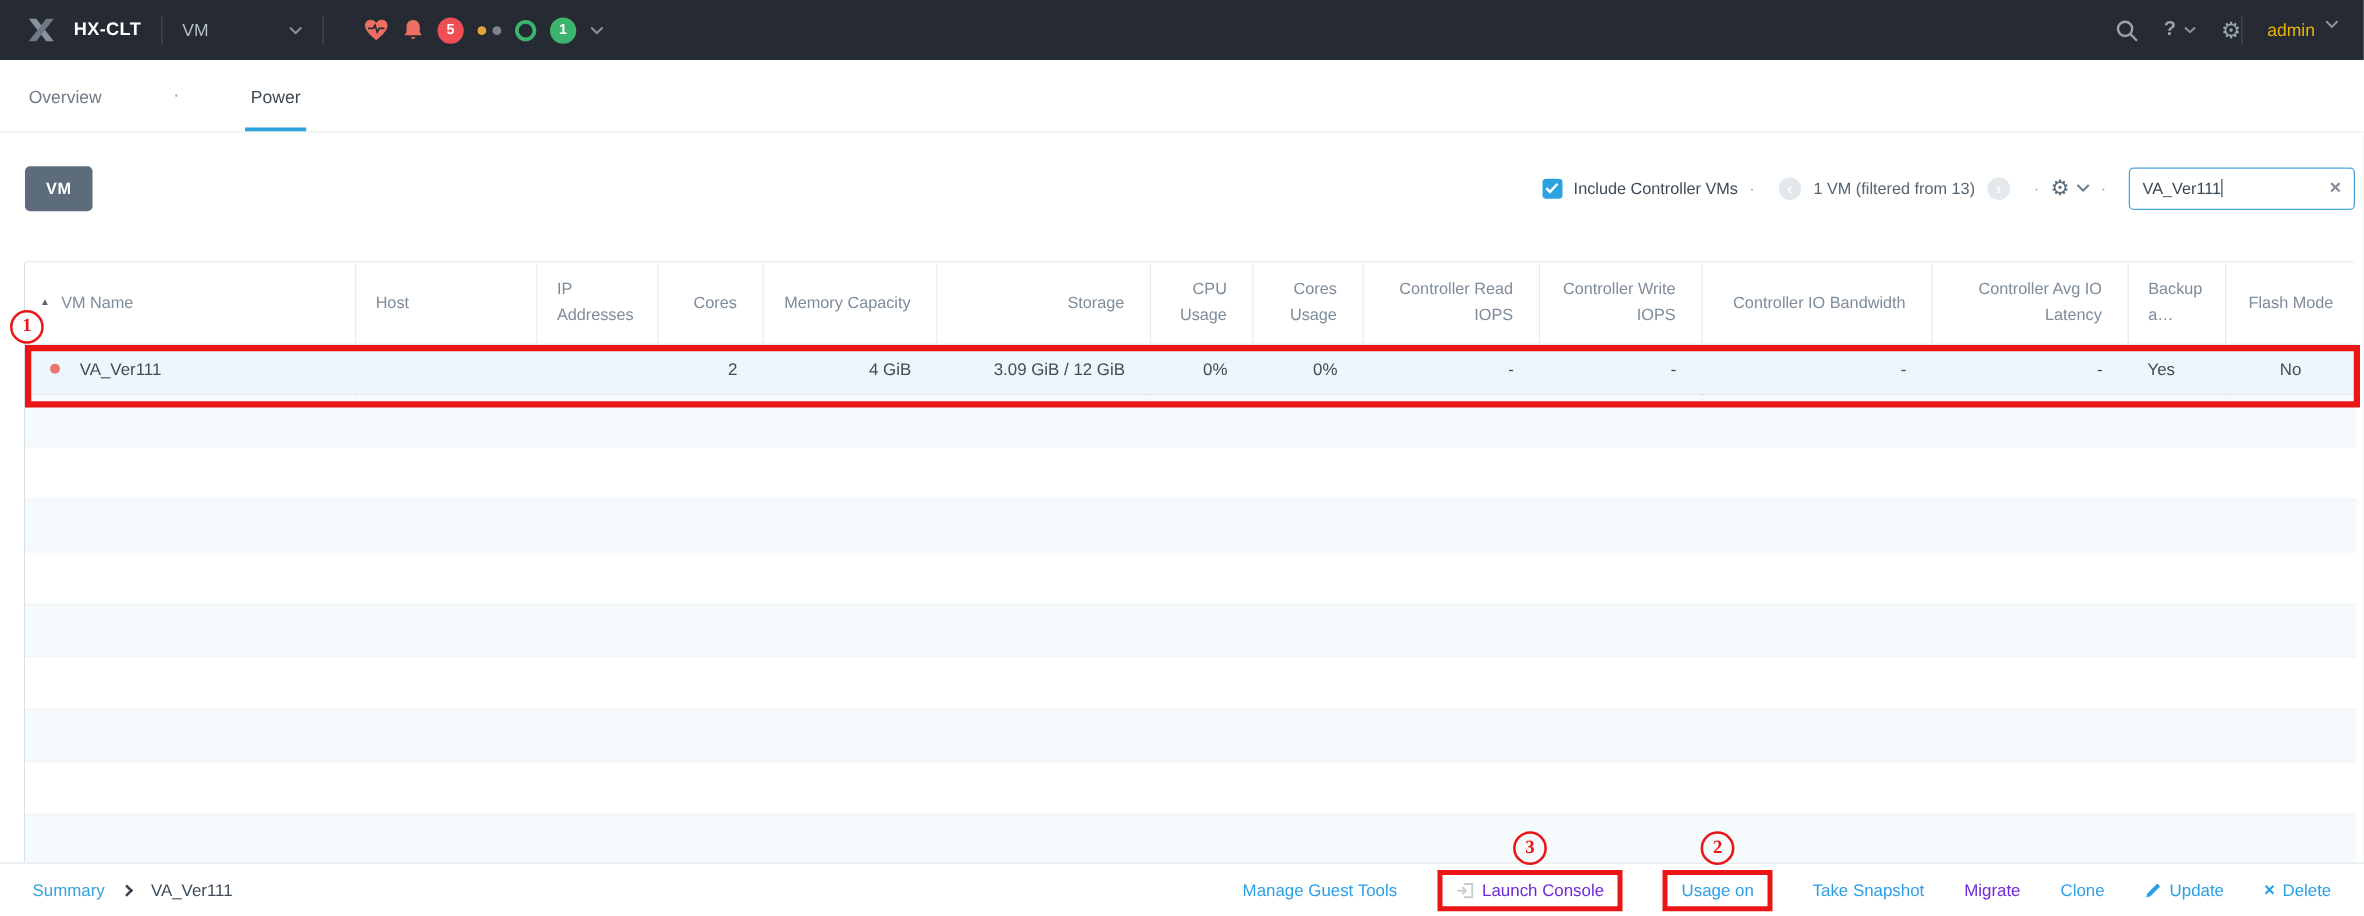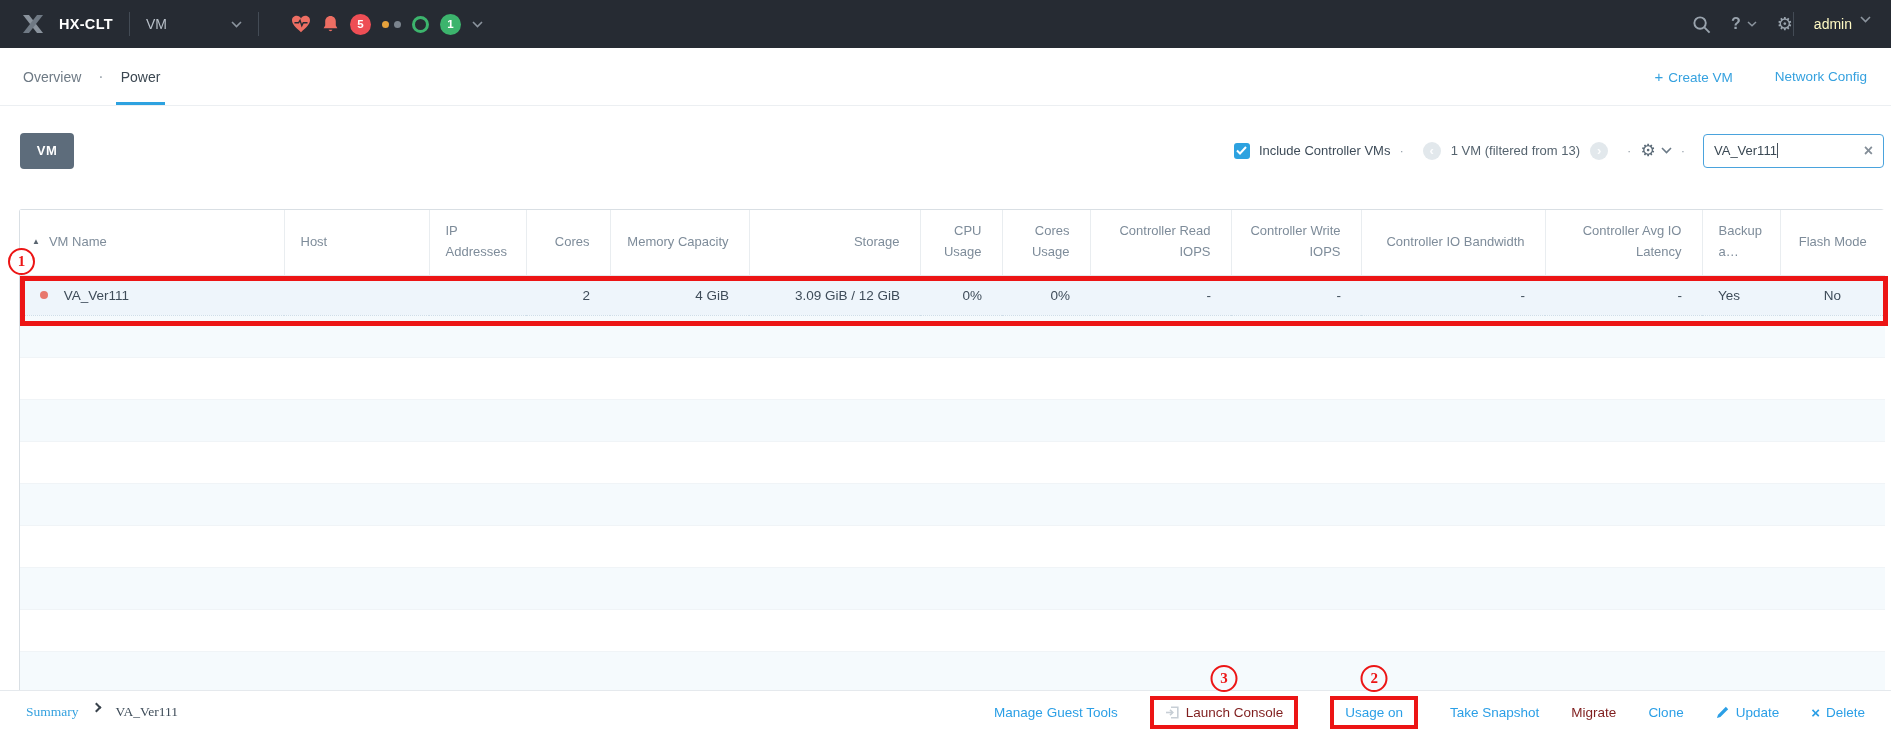--- a/index.html
+++ b/index.html
@@ -28,29 +28,29 @@
   .badge-red { background:#ee4e55; }
   .badge-green { background:#3cb46d; }
   .mini-dot { width:7px; height:7px; border-radius:50%; display:inline-block; }
   .mini-dot.orange { background:#e6a23c; margin-right:5px; }
   .mini-dot.gray { background:#7b848e; }
   .ring { width:17px; height:17px; border:3px solid #3cb46d; border-radius:50%; display:inline-block; }
   .nav-right > * { margin-left:20px; }
   .help-group { display:flex; align-items:center; color:#99a3ad; }
   .help-q { font-size:16px; font-weight:bold; margin-right:6px; }
   .gear-glyph { font-size:18px; color:#99a3ad; line-height:1; }
-  .admin-group { display:flex; align-items:flex-start; color:#fef9c3; font-size:14px; }
+  .admin-group { display:flex; align-items:flex-start; color:#eab308; font-size:14px; }
   .admin-group .chev { margin-left:8px; }
   
   .subnav {
     position:absolute; top:48px; left:0; right:0; height:58px;
     border-bottom:1px solid #eceff2; background:#fff;
     display:flex; align-items:stretch; justify-content:space-between; padding:0 24px 0 18px;
   }
-  .tabs { display:flex; align-items:center; }
+  .tabs { display:flex; align-items:center;gap:40px; }
   .tab { font-size:14px; padding:0 5px; height:100%; display:flex; align-items:center; cursor:pointer; }
   .tab.inactive { color:#6e7a85; }
   .tab.active { color:#3b4751; border-bottom:3px solid #2da2e0; padding-top:3px; }
   .tab-sep { color:#9aa4ad; margin:0 12px; }
   .subnav-actions { display:flex; align-items:center; }
   .subnav-actions a { margin-left:42px; }
   .blue-link { color:#35a1df; font-size:13.5px; text-decoration:none; cursor:pointer; white-space:nowrap; }
   .plus-glyph::before { content:"+"; font-size:15px; margin-right:5px; }
   
   .toolbar { position:absolute; top:132px; left:20px; right:7px; height:37px; display:flex; align-items:center; justify-content:space-between; }
@@ -104,30 +104,30 @@
   tr.stripe { height:42px; }
   tr.stripe td { border-bottom:1px solid #f0f4f7; }
   tr.stripe:nth-child(odd) { background:#fff; }
   tr.stripe:nth-child(even) { background:#f5fafd; }
   
   .footer {
     position:absolute; bottom:0; left:0; right:0; height:43px; background:#fff;
     border-top:1px solid #e5e9ed; display:flex; align-items:center; justify-content:space-between;
     padding:0 26px; z-index:5;
   }
-  .breadcrumb { display:flex; font-size:13.5px;font-family:Liberation Serif, serif; }
+  .breadcrumb { display:flex; align-items:center; font-size:13.5px; }
   .crumb-chev {
     display:inline-block; width:7px; height:7px; border-right:2px solid #39434c; border-top:2px solid #39434c;
     transform:rotate(45deg); margin:0 16px 0 14px;
   }
   .crumb-current { color:#3e4c59; }
   .actions { display:flex; align-items:center; }
   .actions > * { margin-left:32px; }
   .action-link { font-size:13.5px; color:#2b9fe6; text-decoration:none; cursor:pointer; white-space:nowrap; display:inline-flex; align-items:center; }
-  .action-link.disabled { color:#7f1d1d; cursor:default; }
+  .action-link.disabled { color:#6d28d9; cursor:default; }
   .action-link .icn { margin-right:7px; display:inline-flex; }
   .anno-box { position:relative; border:4px solid #ec1515; padding:5px 11px; display:inline-flex; align-items:center; }
   .anno-circle {
     width:27px; height:27px; border:2px solid #ec1515; border-radius:50%;
     color:#ec1515; font-weight:bold; font-size:15px;
     display:flex; align-items:center; justify-content:center; background:transparent;
     font-family:"Liberation Serif", serif;
   }
   .anno-circle.float { position:absolute; top:-35px; left:50%; transform:translateX(-50%); }
   .row-anno { position:absolute; top:276px; left:20px; width:1868px; height:50px; border:5px solid #ec1515; pointer-events:none; z-index:4; }
@@ -209,24 +209,20 @@
       </span>
     </span>
   </div>
 </div>
 
 <div class="subnav">
   <div class="tabs">
     <span class="tab inactive">Overview</span>
     <span class="tab-sep">·</span>
     <span class="tab active">Power</span>
-  </div>
-  <div class="subnav-actions">
-    <a class="blue-link plus-glyph">Create VM</a>
-    <a class="blue-link">Network Config</a>
   </div>
 </div>
 
 <div class="toolbar">
   <button class="vm-chip">VM</button>
   <div class="filtergroup">
     <span class="checkbox">
       <svg width="11" height="9" viewBox="0 0 11 9">
           <polyline points="1,4.5 4,7.5 10,1" fill="none" stroke="#fff" stroke-width="2"></polyline>
         </svg>

